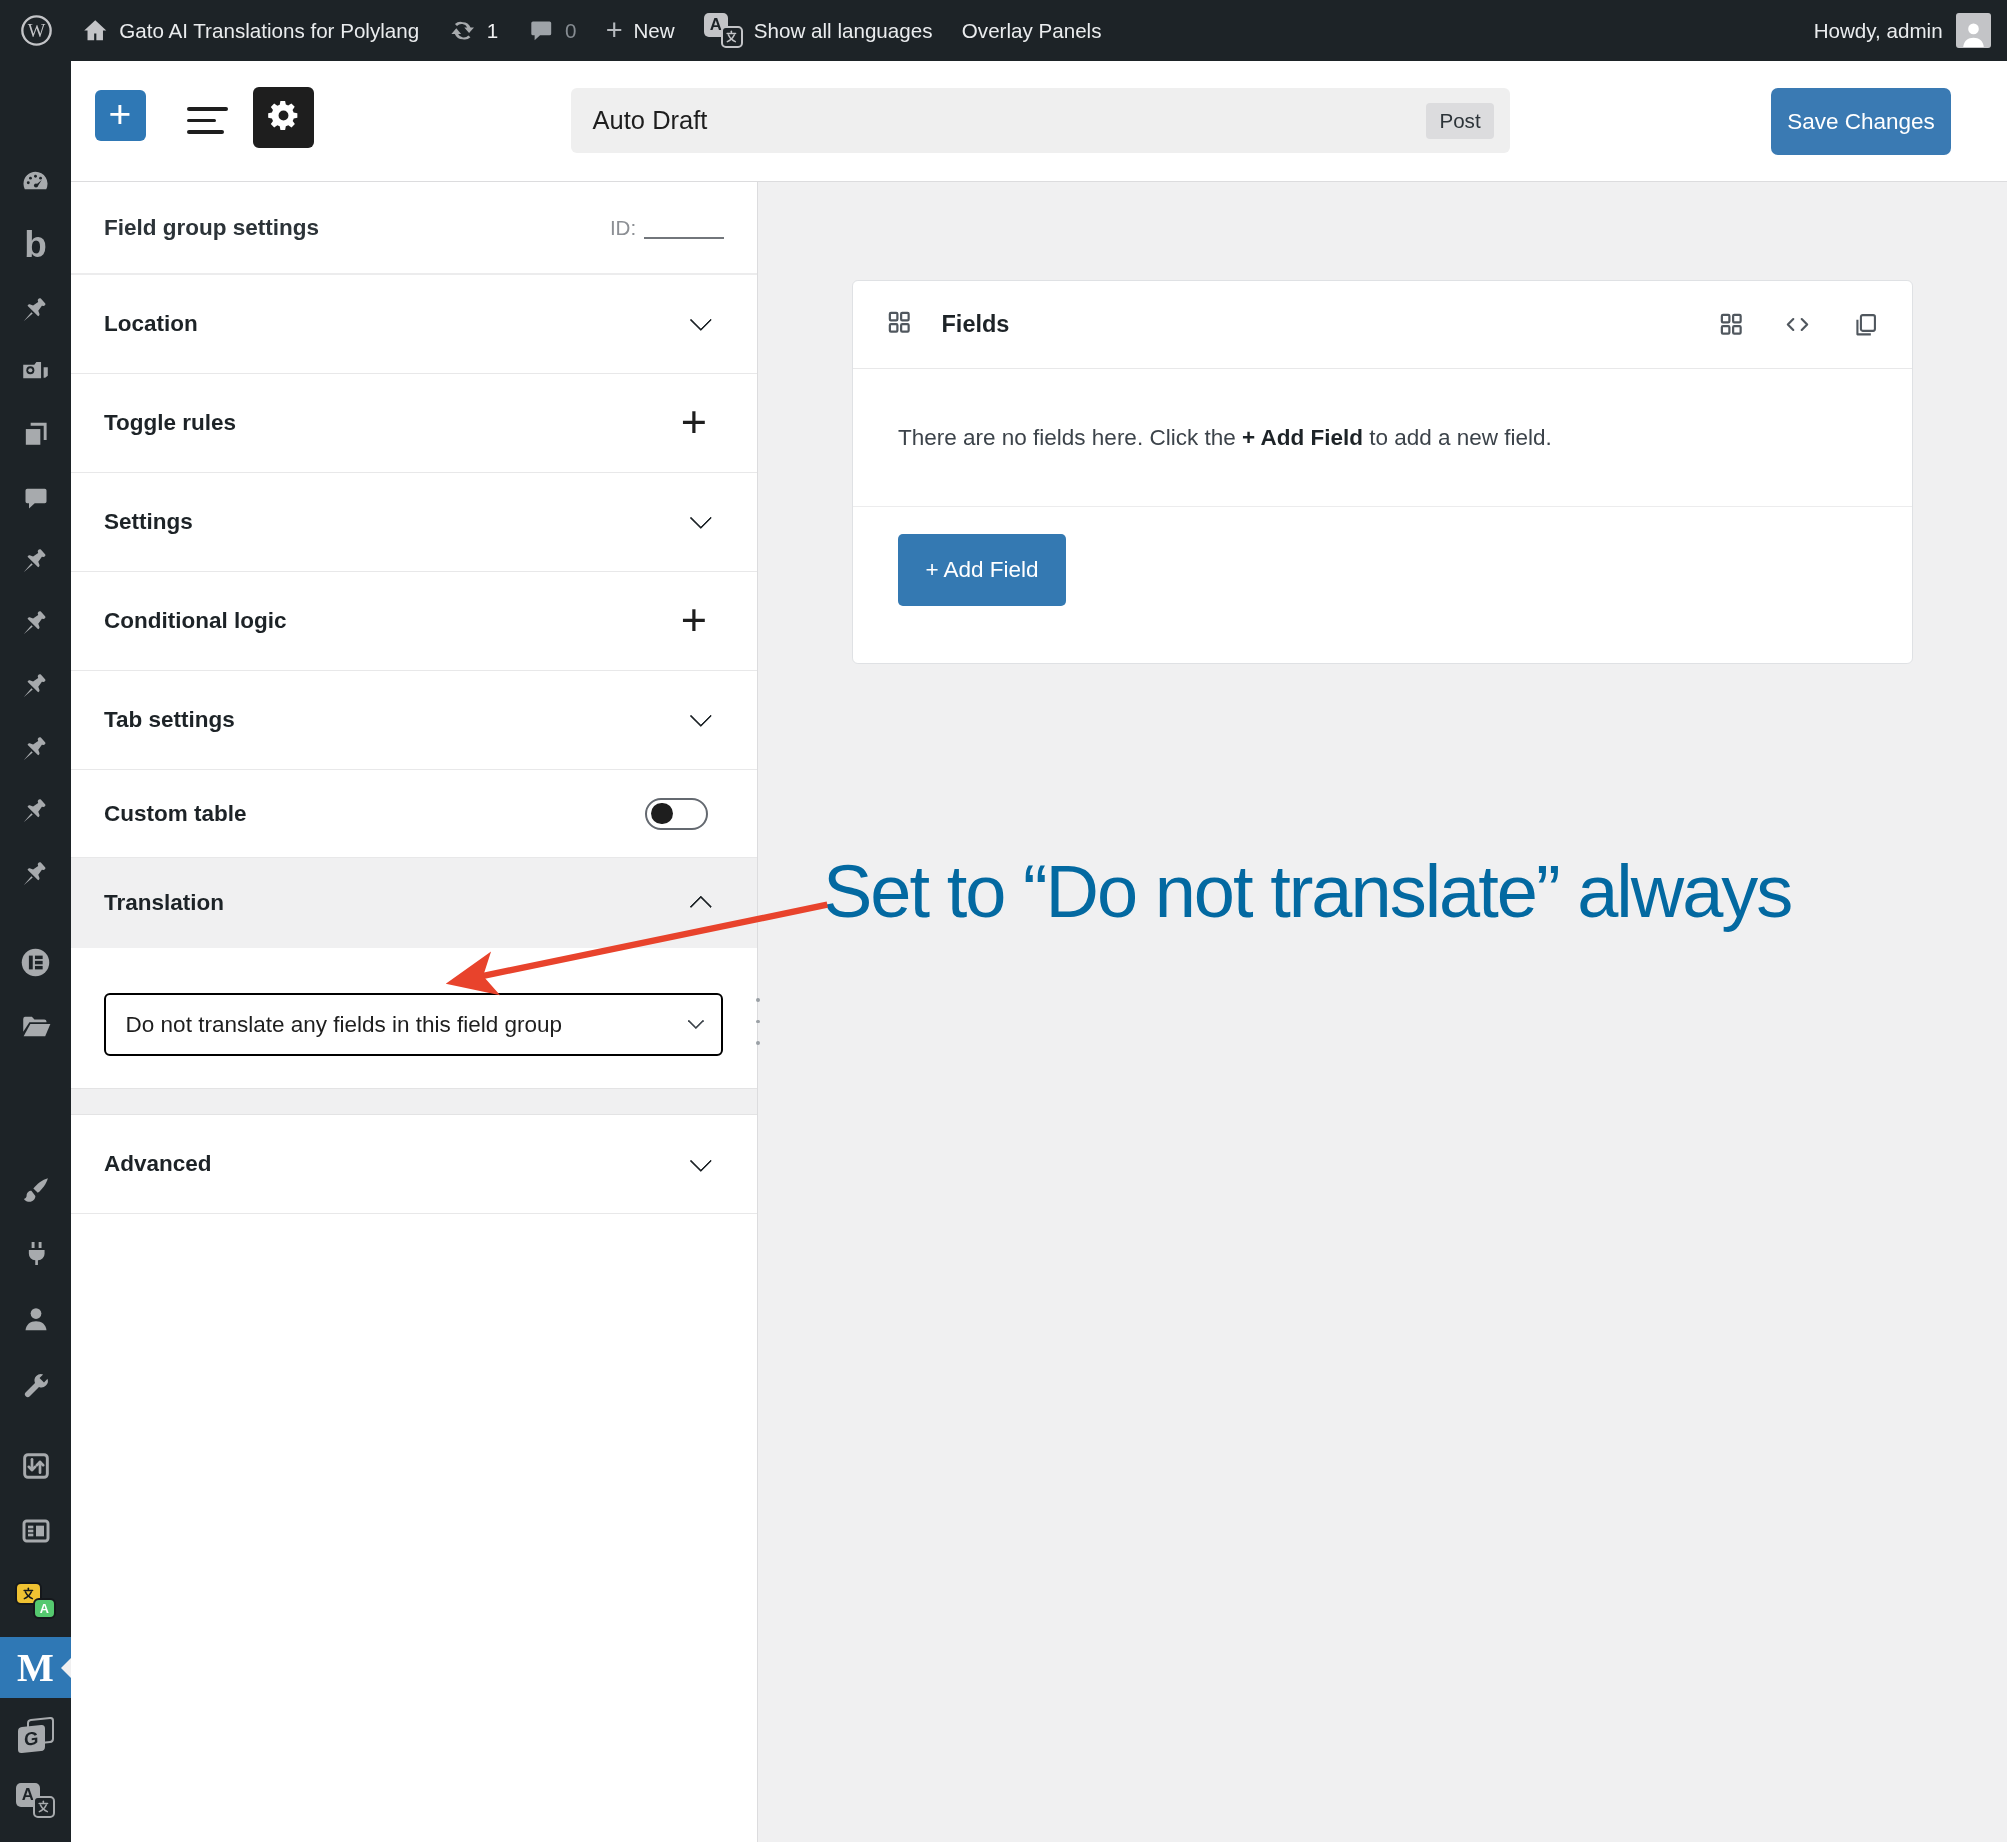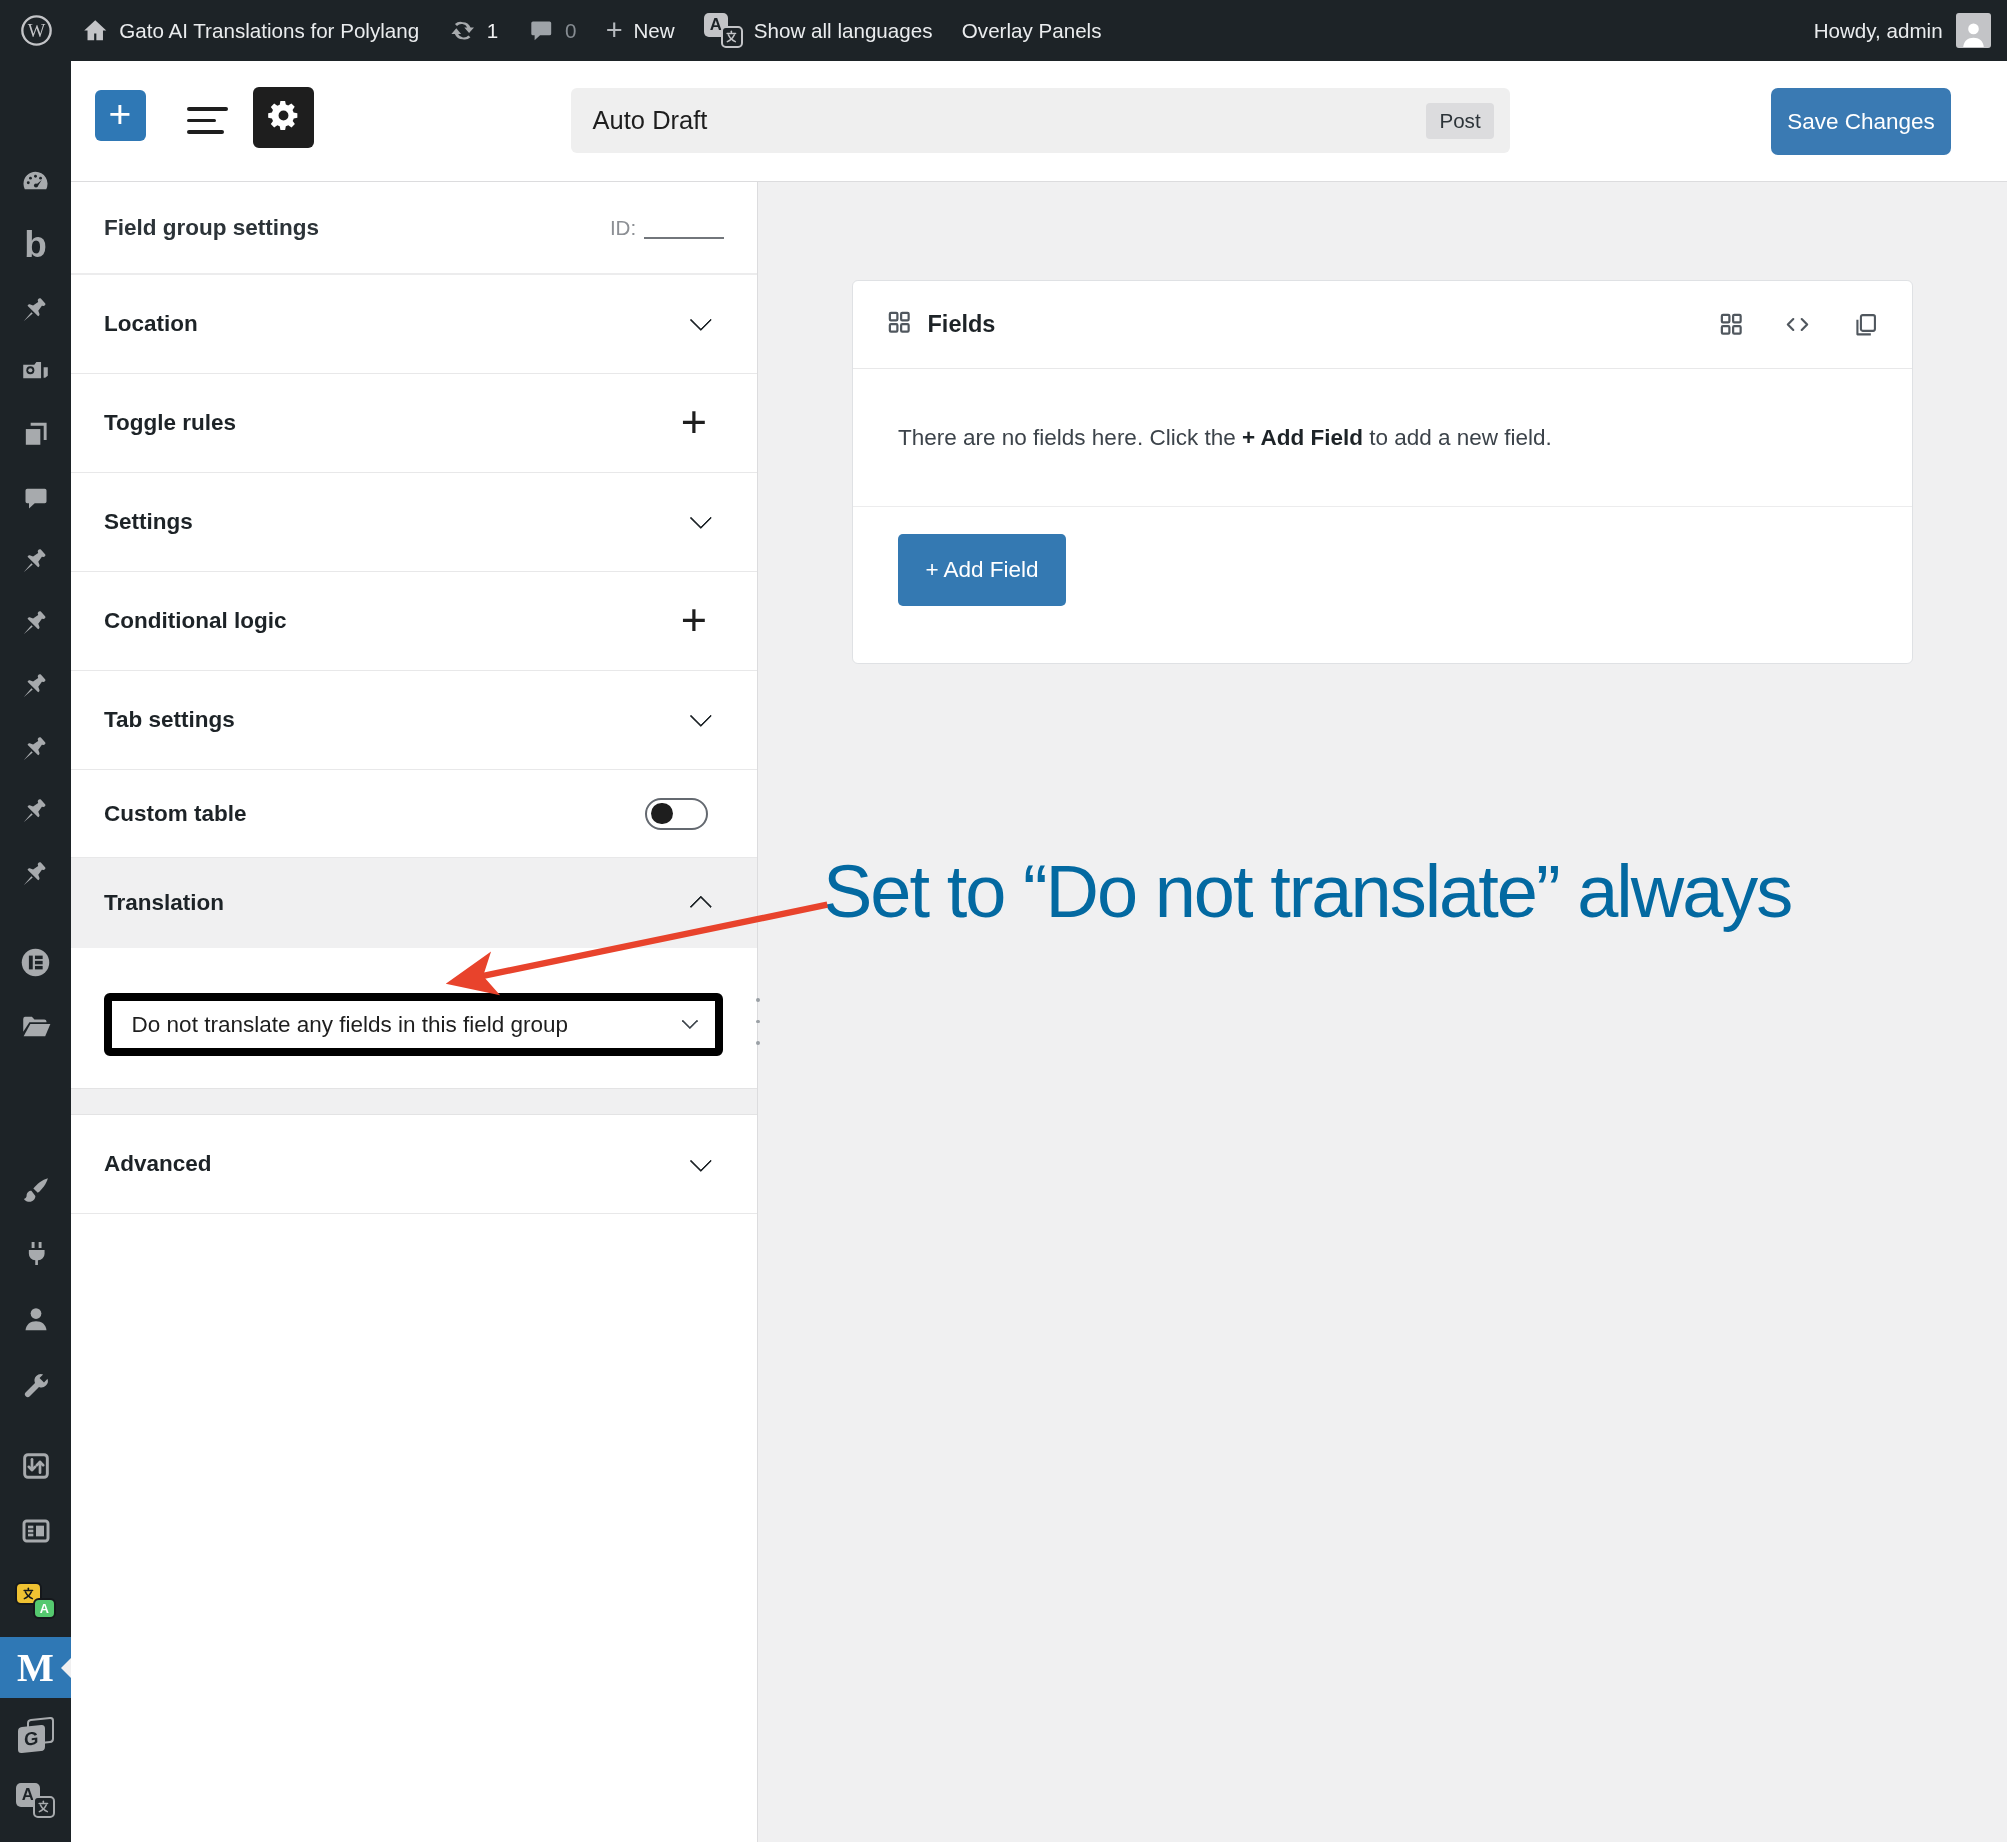--- a/index.html
+++ b/index.html
@@ -80,29 +80,29 @@
   .section-label { font-size:22.5px; font-weight:600; color:#1d2327; }
   .row-control { margin-left:auto; margin-right:15.7px; display:flex; align-items:center; }
   .chev { width:15.7px; height:15.7px; border-right:2.9px solid #1d2327; border-bottom:2.9px solid #1d2327; border-radius:1px; }
   .chev.down { transform:rotate(45deg) translate(-2.9px,-2.9px); }
   .chev.up { transform:rotate(225deg) translate(-2.9px,-2.9px); }
   .ctrl-plus { width:29px; text-align:center; }
   .ctrl-plus::before { content:"+"; font-size:45px; font-weight:200; color:#1e1e1e; line-height:0.7; }
   .toggle { width:63px; height:32px; border:2px solid #646970; border-radius:17.6px; background:#fff; position:relative; cursor:pointer; }
   .toggle::before { content:""; position:absolute; left:3.9px; top:3.4px; width:21.6px; height:21.6px; border-radius:50%; background:#1e1e1e; }
   .translation-content { padding:45px 33px 0 33px; height:140px; background:#fff; }
-  .select-box { width:619px; height:63px; border:8px solid #000000; border-radius:5.9px; background:#fff;
+  .select-box { width:619px; height:63px; border:2px solid #000000; border-radius:5.9px; background:#fff;
     display:flex; align-items:center; padding:0 19.6px; font-size:22.5px; color:#1e1e1e; cursor:pointer; }
   .select-box .chev { width:11.8px; height:11.8px; border-width:2.5px; border-color:#3c434a; margin-left:auto; }
   .panel-gap { height:27.4px; background:#f0f0f1; border-top:1px solid #e3e3e4; border-bottom:1px solid #e3e3e4; }
   
   #main { position:absolute; left:758px; top:181px; right:0; bottom:0; background:#f0f0f1; }
   #fields-card { position:absolute; left:94px; top:99px; width:1061px; height:384px; background:#fff;
     border:1px solid #dfe1e4; border-radius:5.9px; }
-  .card-header { height:88px; border-bottom:1px solid #e8e8e9; display:flex; align-items:center; padding:0 33px; gap:15px; }
+  .card-header { height:88px; border-bottom:1px solid #e8e8e9; display:flex; align-items:center; padding:0 33px; gap:29px; }
   .card-title { font-size:23.5px; font-weight:bold; color:#1d2327; }
   .card-header-icons { margin-left:auto; display:flex; align-items:center; gap:39px; }
   .card-header-icons span { cursor:pointer; display:flex; }
   .card-body { height:137px; display:flex; align-items:center; padding:0 45px; font-size:22.5px; color:#3c434a; }
   .card-body b { color:#1d2327; white-space:pre; }
   .card-body span { white-space:pre-wrap; }
   .card-footer { border-top:1px solid #eceOed; border-top:1px solid #ececed; padding:26.5px 45px; }
   #add-field-btn { display:inline-flex; align-items:center; justify-content:center; height:72px; padding:0 27.4px;
     background:#3479b2; border-radius:4.9px; color:#fff; font-size:22.5px; cursor:pointer; }
   

